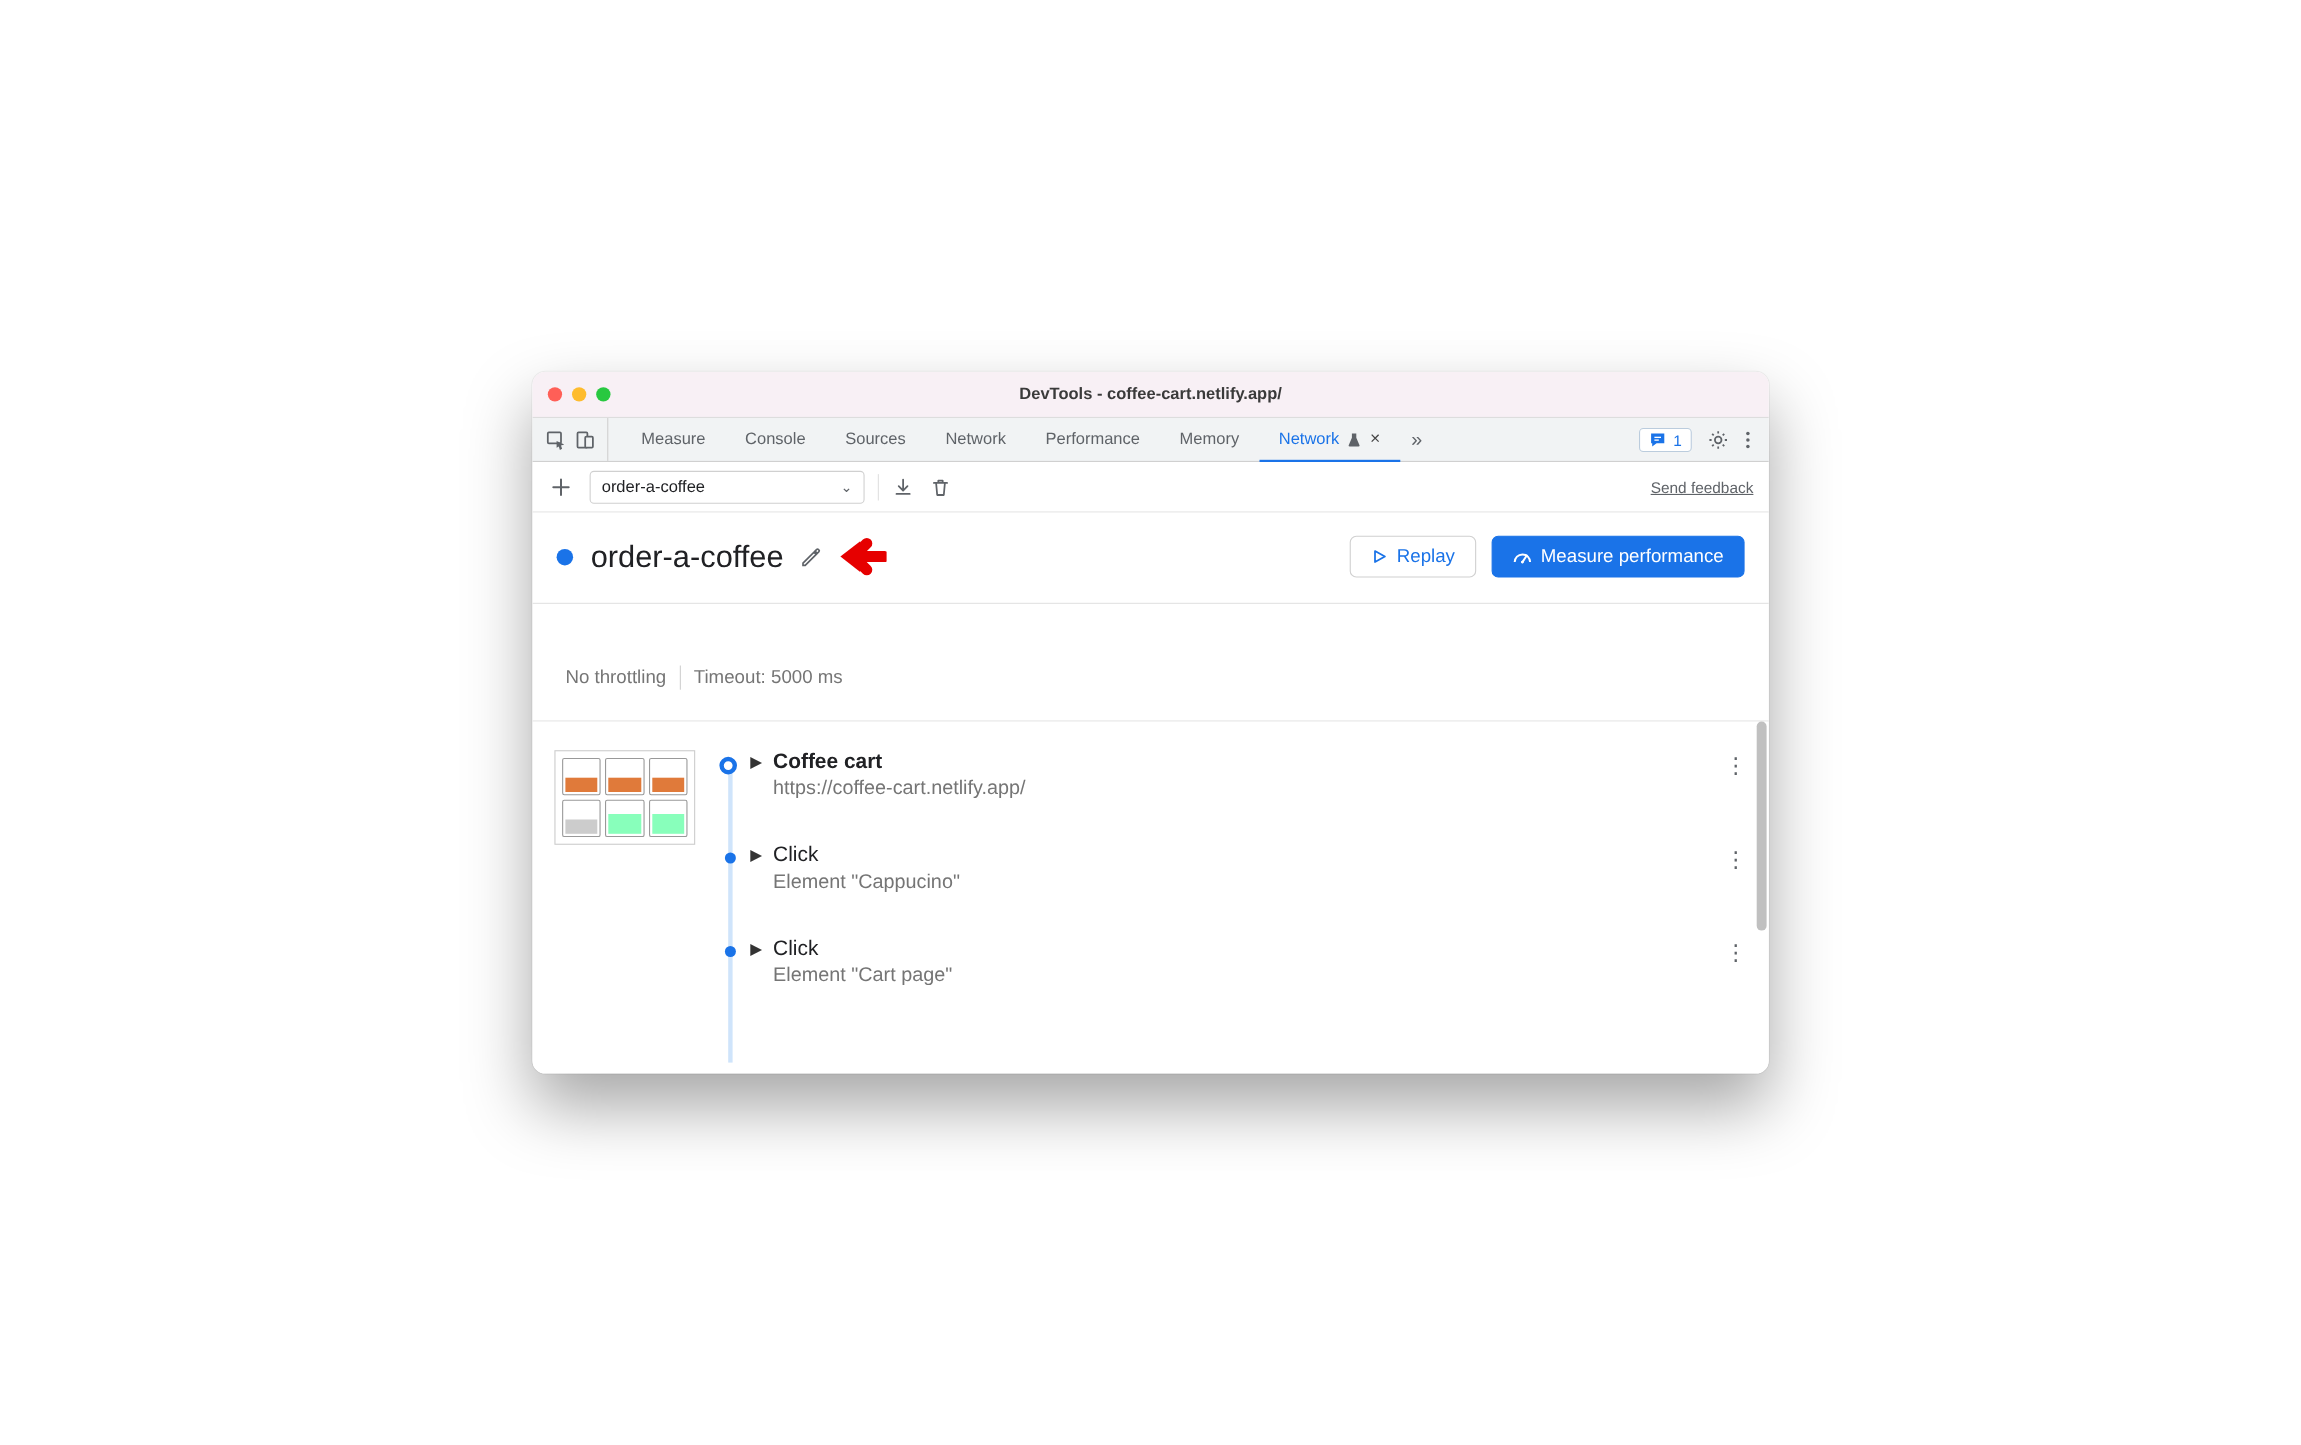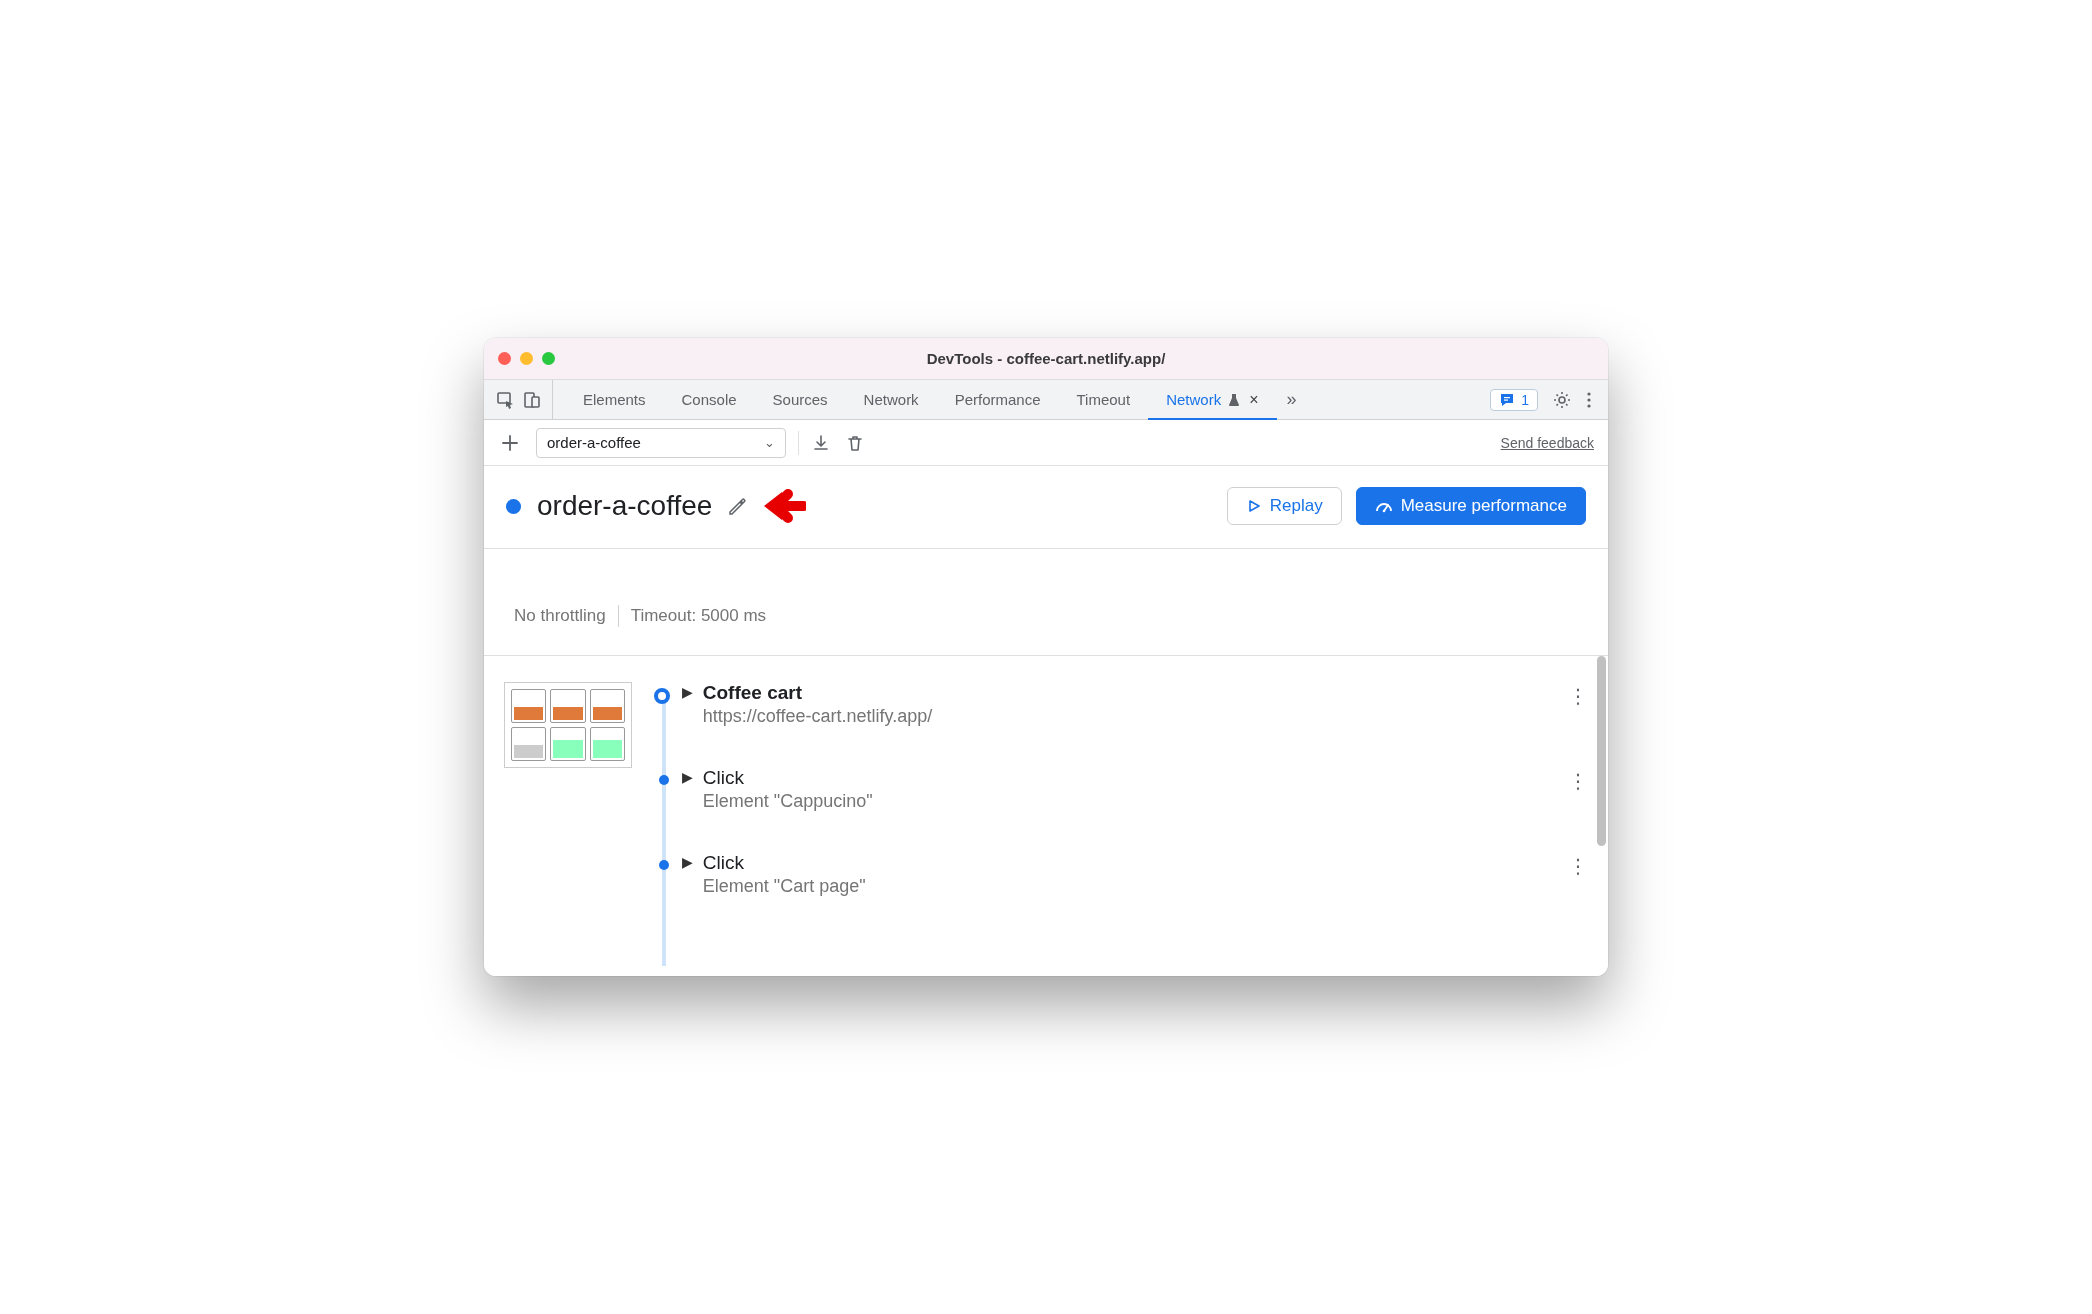--- a/index.html
+++ b/index.html
@@ -204,36 +204,36 @@
       </span>
       <span>
         <svg width="20" height="20" viewBox="0 0 20 20">
             <rect x="3" y="3" width="9" height="14" rx="1" fill="none" stroke="#5f6368" stroke-width="1.6"></rect>
             <rect x="10" y="7" width="7" height="10" rx="1" fill="#f1f3f4" stroke="#5f6368" stroke-width="1.6"></rect>
           </svg>
       </span>
     </div>
     <div class="tabs-list">
       <div class="tab">
-          <span>Elements</span>
+          <span>Measure</span>
         </div>
       <div class="tab">
           <span>Console</span>
         </div>
       <div class="tab">
           <span>Sources</span>
         </div>
       <div class="tab">
           <span>Network</span>
         </div>
       <div class="tab">
           <span>Performance</span>
         </div>
       <div class="tab">
-          <span>Timeout</span>
+          <span>Memory</span>
         </div>
       <div class="tab active">
         <span>Network</span>
         <span class="beaker">
           <svg width="14" height="14" viewBox="0 0 14 14">
               <path d="M5 1 v4 L2 12 a1 1 0 0 0 1 1 h8 a1 1 0 0 0 1 -1 L9 5 V1 Z" fill="#5f6368"></path>
             </svg>
         </span>
         <span class="close-x">×</span>
       </div>

